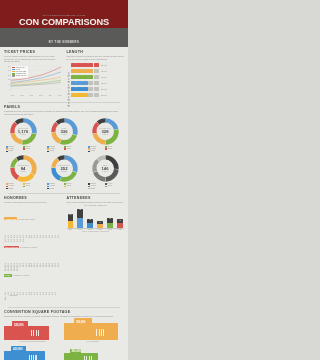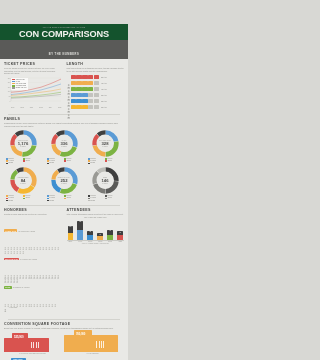--- a/index.html
+++ b/index.html
@@ -5,21 +5,21 @@
   * { box-sizing: border-box; margin: 0; padding: 0; }
   body {
     width: 128px; height: 360px;
     font-family: "Liberation Sans", sans-serif;
     background: #d8d8d4;
     overflow: hidden;
   }
   .page { width: 128px; height: 360px; background: #e9e9e6; position: relative; }
 
   
-  .header { background: #14532d; padding: 2px 0 1px; text-align: center; margin-top: 24px; }
+  .header { background: #7f1d1d; padding: 14px 0 1px; text-align: center; }
   .kicker {
     font-size: 1.7px; color: #a8a8a4; letter-spacing: .15px;
     line-height: 3px; text-transform: uppercase;
   }
   .title {
     font-size: 9.2px; color: #f2f2ee; letter-spacing: -.1px;
     line-height: 10px; font-weight: bold;
   }
   .subbar { background: #5a5a58; text-align: center; padding: .5px 0; }
   .subbar span {

